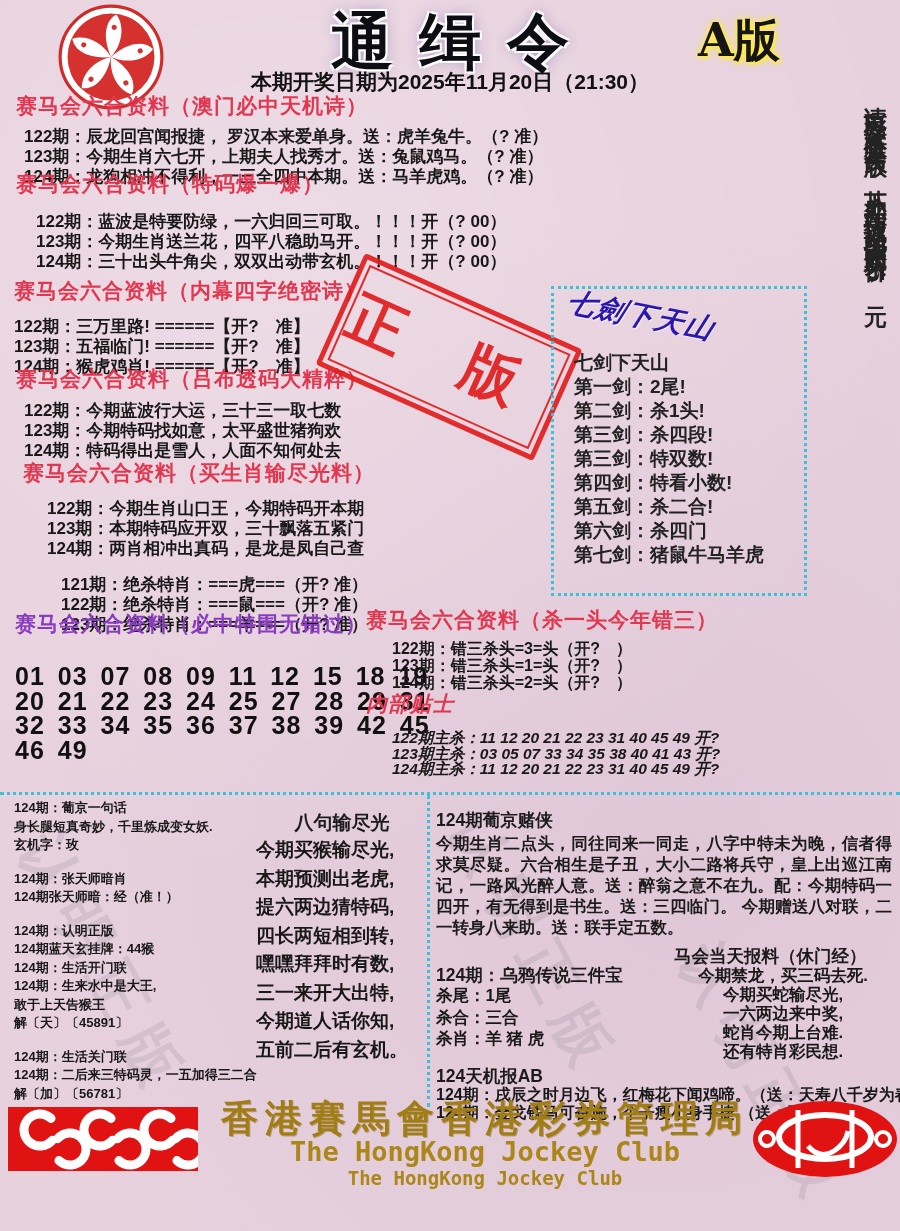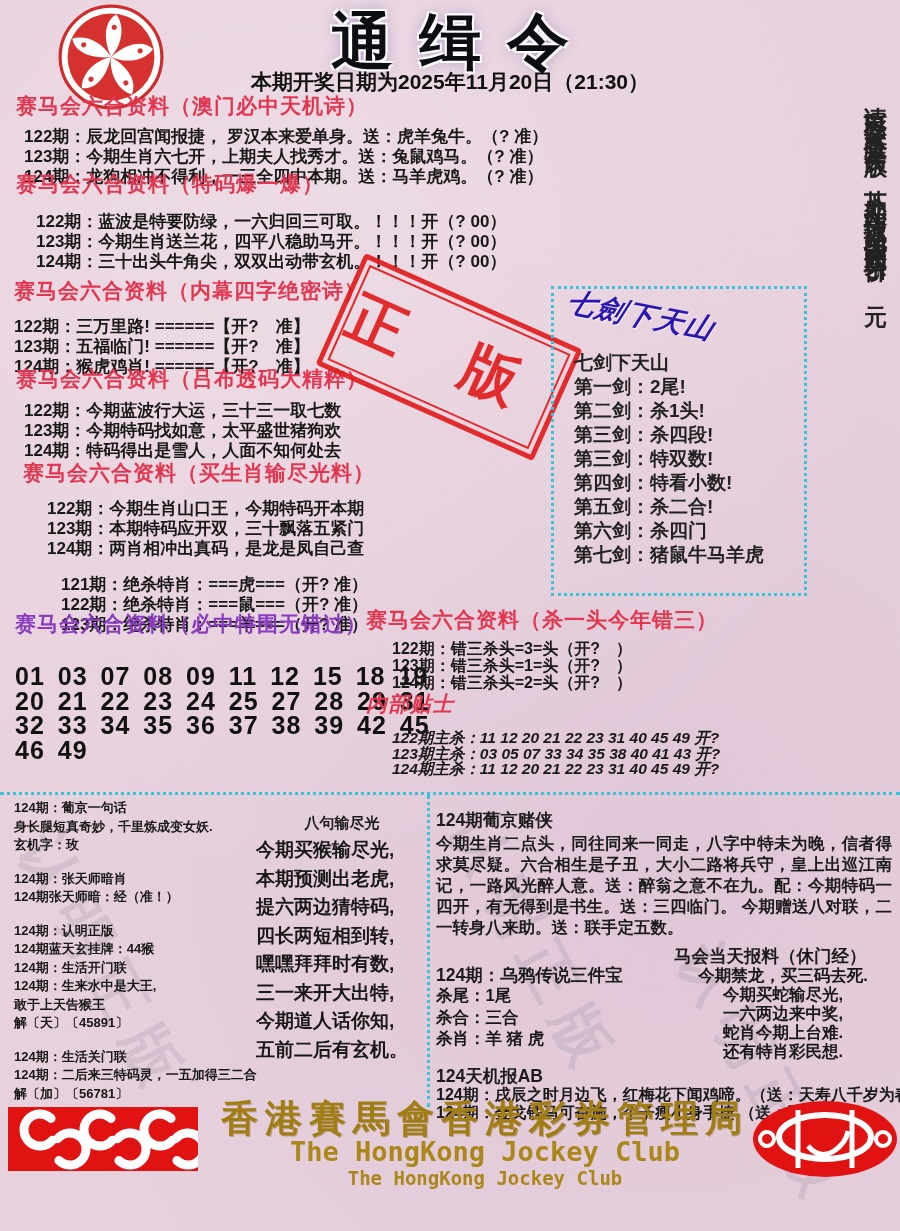--- a/index.html
+++ b/index.html
@@ -39,21 +39,21 @@
   .box-lines .ln{font-size:19px;line-height:24px;color:#222;}
   
   .div-h{left:0;top:792px;width:900px;border-top:3px dotted #38c3d8;}
   .div-v{left:427px;top:795px;height:312px;border-left:3px dotted #38c3d8;}
   
   .bl{left:14px;top:799px;width:412px;}
   .bl .ln{font-size:13px;line-height:18.5px;}
   .bl-group{margin-bottom:15px;}
   
   .poem{left:256px;top:810px;width:172px;}
-  .poem-title{font-size:15px;font-weight:bold;text-align:center;line-height:26px;}
+  .poem-title{font-size:19px;font-weight:bold;text-align:center;line-height:26px;}
   .poem .ln{font-size:19px;line-height:28.5px;}
   
   .br{left:436px;top:810px;width:456px;}
   .br-title{font-size:17.5px;font-weight:bold;line-height:20px;}
   .br-para{margin-top:3px;font-size:16.5px;font-weight:bold;line-height:21px;text-align:justify;}
   .br-cols{display:flex;margin-top:8px;}
   .br-col1{width:238px;padding-top:19px;}
   .br-col1 .ln{font-size:16.5px;line-height:21.5px;}
   .br-col2{width:218px;}
   .br-col2 .ln{font-size:16.5px;line-height:19px;white-space:nowrap;text-align:center;}
@@ -99,20 +99,21 @@
         <circle cx="53" cy="22" r="2.4" fill="#d5322f"></circle>
       </g>
       <g transform="rotate(288 50 50)">
         <path d="M50,50 C42,32 44,16 55,10 C63,20 61,38 50,50 Z"></path>
         <circle cx="53" cy="22" r="2.4" fill="#d5322f"></circle>
       </g>
     </g>
   </svg>
 
   <div class="abs main-title">通缉令</div>
+  <div class="abs edition">A版</div>
   <div class="abs dateline">本期开奖日期为2025年11月20日（21:30）</div>
   <div class="abs side-note">请彩民注意本版是会员版，从下期开始请找当地图版商购买价15元</div>
 
   <div class="abs" style="left:16px;top:92px;">
     <div class="sec-h">赛马会六合资料（澳门必中天机诗）</div>
     <div style="margin-top:7px;padding-left:8px;">
       <div class="ln">122期：辰龙回宫闻报捷， 罗汉本来爱单身。送：虎羊兔牛。（? 准）</div>
       <div class="ln">123期：今期生肖六七开，上期夫人找秀才。送：兔鼠鸡马。（? 准）</div>
       <div class="ln">124期：龙狗相冲不得利，一三全四中本期。送：马羊虎鸡。（? 准）</div>
     </div>

